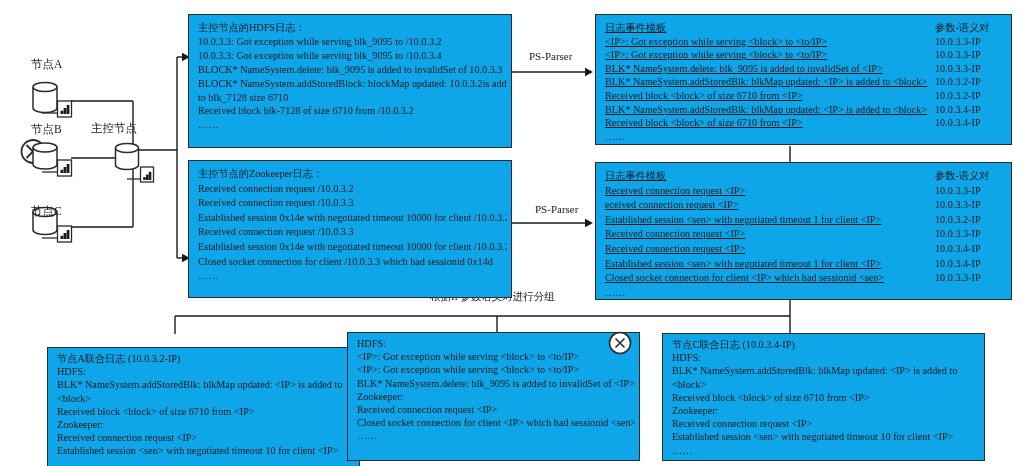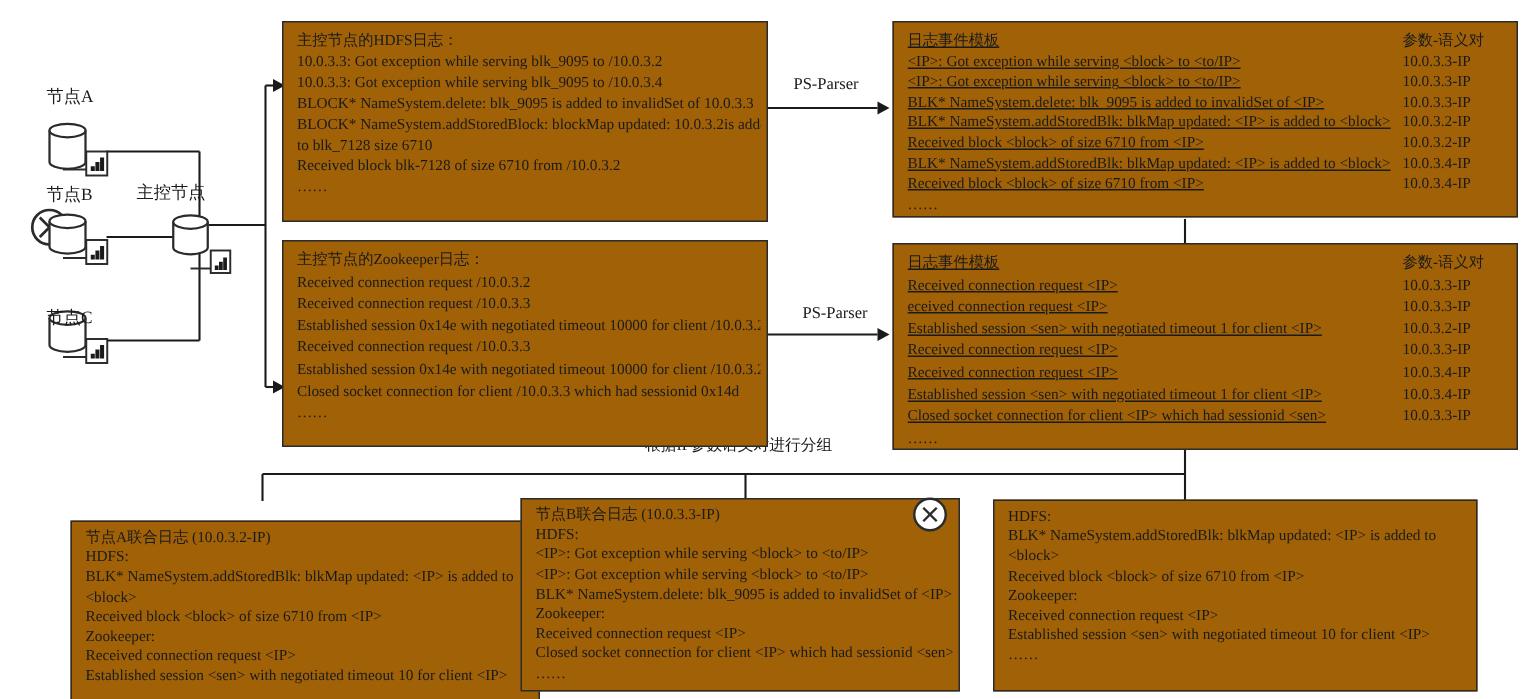--- a/index.html
+++ b/index.html
@@ -4,21 +4,21 @@
 <style>
   html,body{margin:0;padding:0;background:#fff;}
   .canvas{
     position:relative;width:1022px;height:466px;background:#ffffff;
     font-family:"Liberation Serif","DejaVu Serif",serif;color:#1a1a1a;overflow:hidden;
   }
   svg.layer{position:absolute;left:0;top:0;z-index:1;}
   svg.toplayer{position:absolute;left:0;top:0;z-index:3;pointer-events:none;}
   .lbl{position:absolute;z-index:2;font-size:11.5px;white-space:nowrap;}
   .box{
-    position:absolute;z-index:2;box-sizing:border-box;background:#a16207;
+    position:absolute;z-index:2;box-sizing:border-box;background:#0ea5e9;
     border:1.5px solid #2b2b2b;padding:4px 4px 3px 9px;font-size:10.2px;
   }
   .box .line{white-space:nowrap;overflow:hidden;}
   .b-hdfs{left:188px;top:14px;width:324px;height:134px;line-height:13.9px;padding-top:6px;}
   .b-zk{left:188px;top:160px;width:324px;height:138px;line-height:14.6px;padding-top:6px;}
   .b-tpl1{left:595px;top:14px;width:417px;height:131px;line-height:13.6px;padding-top:6px;}
   .b-tpl2{left:595px;top:162px;width:417px;height:138px;line-height:14.6px;padding-top:6px;}
   .b-na{left:15px;top:347px;width:313px;height:128px;line-height:13.2px;margin-left:32px;}
   .b-nb{left:347px;top:332px;width:293px;height:129px;line-height:13.2px;}
   .b-nc{left:662px;top:333px;width:323px;height:128px;line-height:13.2px;}
@@ -216,32 +216,32 @@
     <div class="line">BLK* NameSystem.addStoredBlk: blkMap updated: &lt;IP&gt; is added to</div>
     <div class="line">&lt;block&gt;</div>
     <div class="line">Received block &lt;block&gt; of size 6710 from &lt;IP&gt;</div>
     <div class="line">Zookeeper:</div>
     <div class="line">Received connection request &lt;IP&gt;</div>
     <div class="line">Established session &lt;sen&gt; with negotiated timeout 10 for client &lt;IP&gt;</div>
     <div class="line">……</div>
   </div>
 
   <div class="box b-nb">
-    <div class="line">节点B联合日志 (10.0.3.3-IP)</div>
     <div class="line">HDFS:</div>
     <div class="line">&lt;IP&gt;: Got exception while serving &lt;block&gt; to &lt;to/IP&gt;</div>
     <div class="line">&lt;IP&gt;: Got exception while serving &lt;block&gt; to &lt;to/IP&gt;</div>
     <div class="line">BLK* NameSystem.delete: blk_9095 is added to invalidSet of &lt;IP&gt;</div>
     <div class="line">Zookeeper:</div>
     <div class="line">Received connection request &lt;IP&gt;</div>
     <div class="line">Closed socket connection for client &lt;IP&gt; which had sessionid &lt;sen&gt;</div>
     <div class="line">……</div>
   </div>
 
   <div class="box b-nc">
+    <div class="line">节点C联合日志 (10.0.3.4-IP)</div>
     <div class="line">HDFS:</div>
     <div class="line">BLK* NameSystem.addStoredBlk: blkMap updated: &lt;IP&gt; is added to</div>
     <div class="line">&lt;block&gt;</div>
     <div class="line">Received block &lt;block&gt; of size 6710 from &lt;IP&gt;</div>
     <div class="line">Zookeeper:</div>
     <div class="line">Received connection request &lt;IP&gt;</div>
     <div class="line">Established session &lt;sen&gt; with negotiated timeout 10 for client &lt;IP&gt;</div>
     <div class="line">……</div>
   </div>
 

